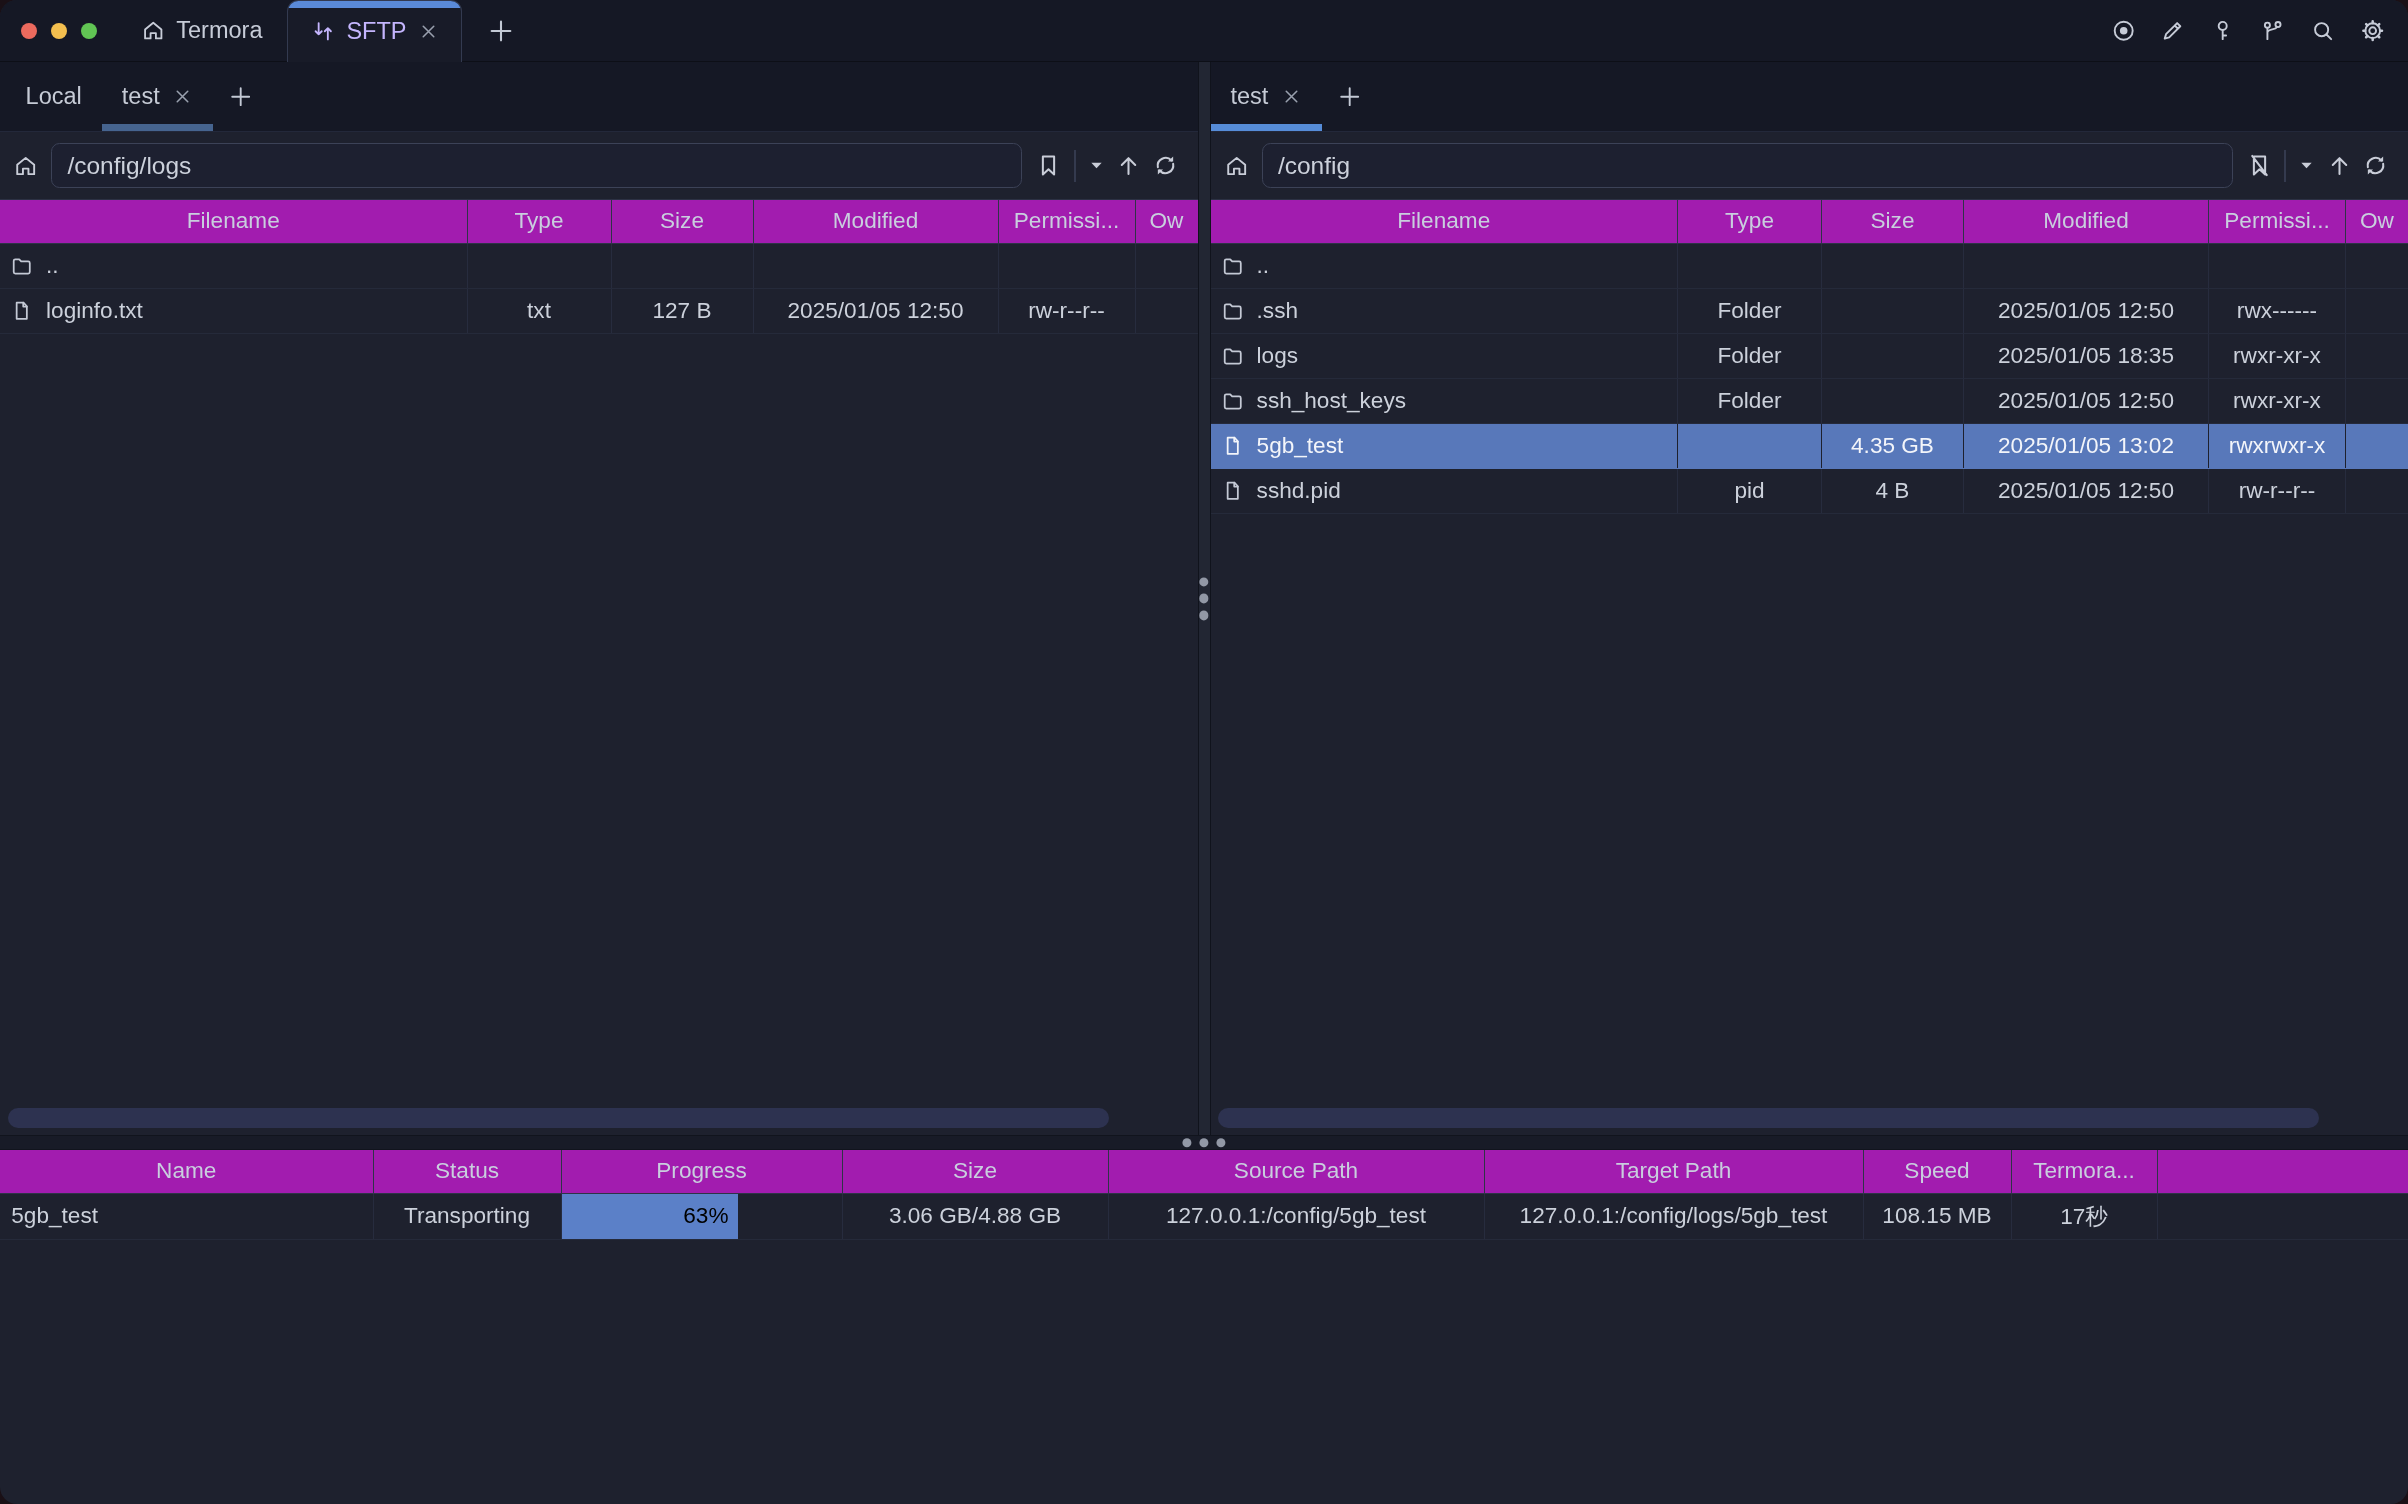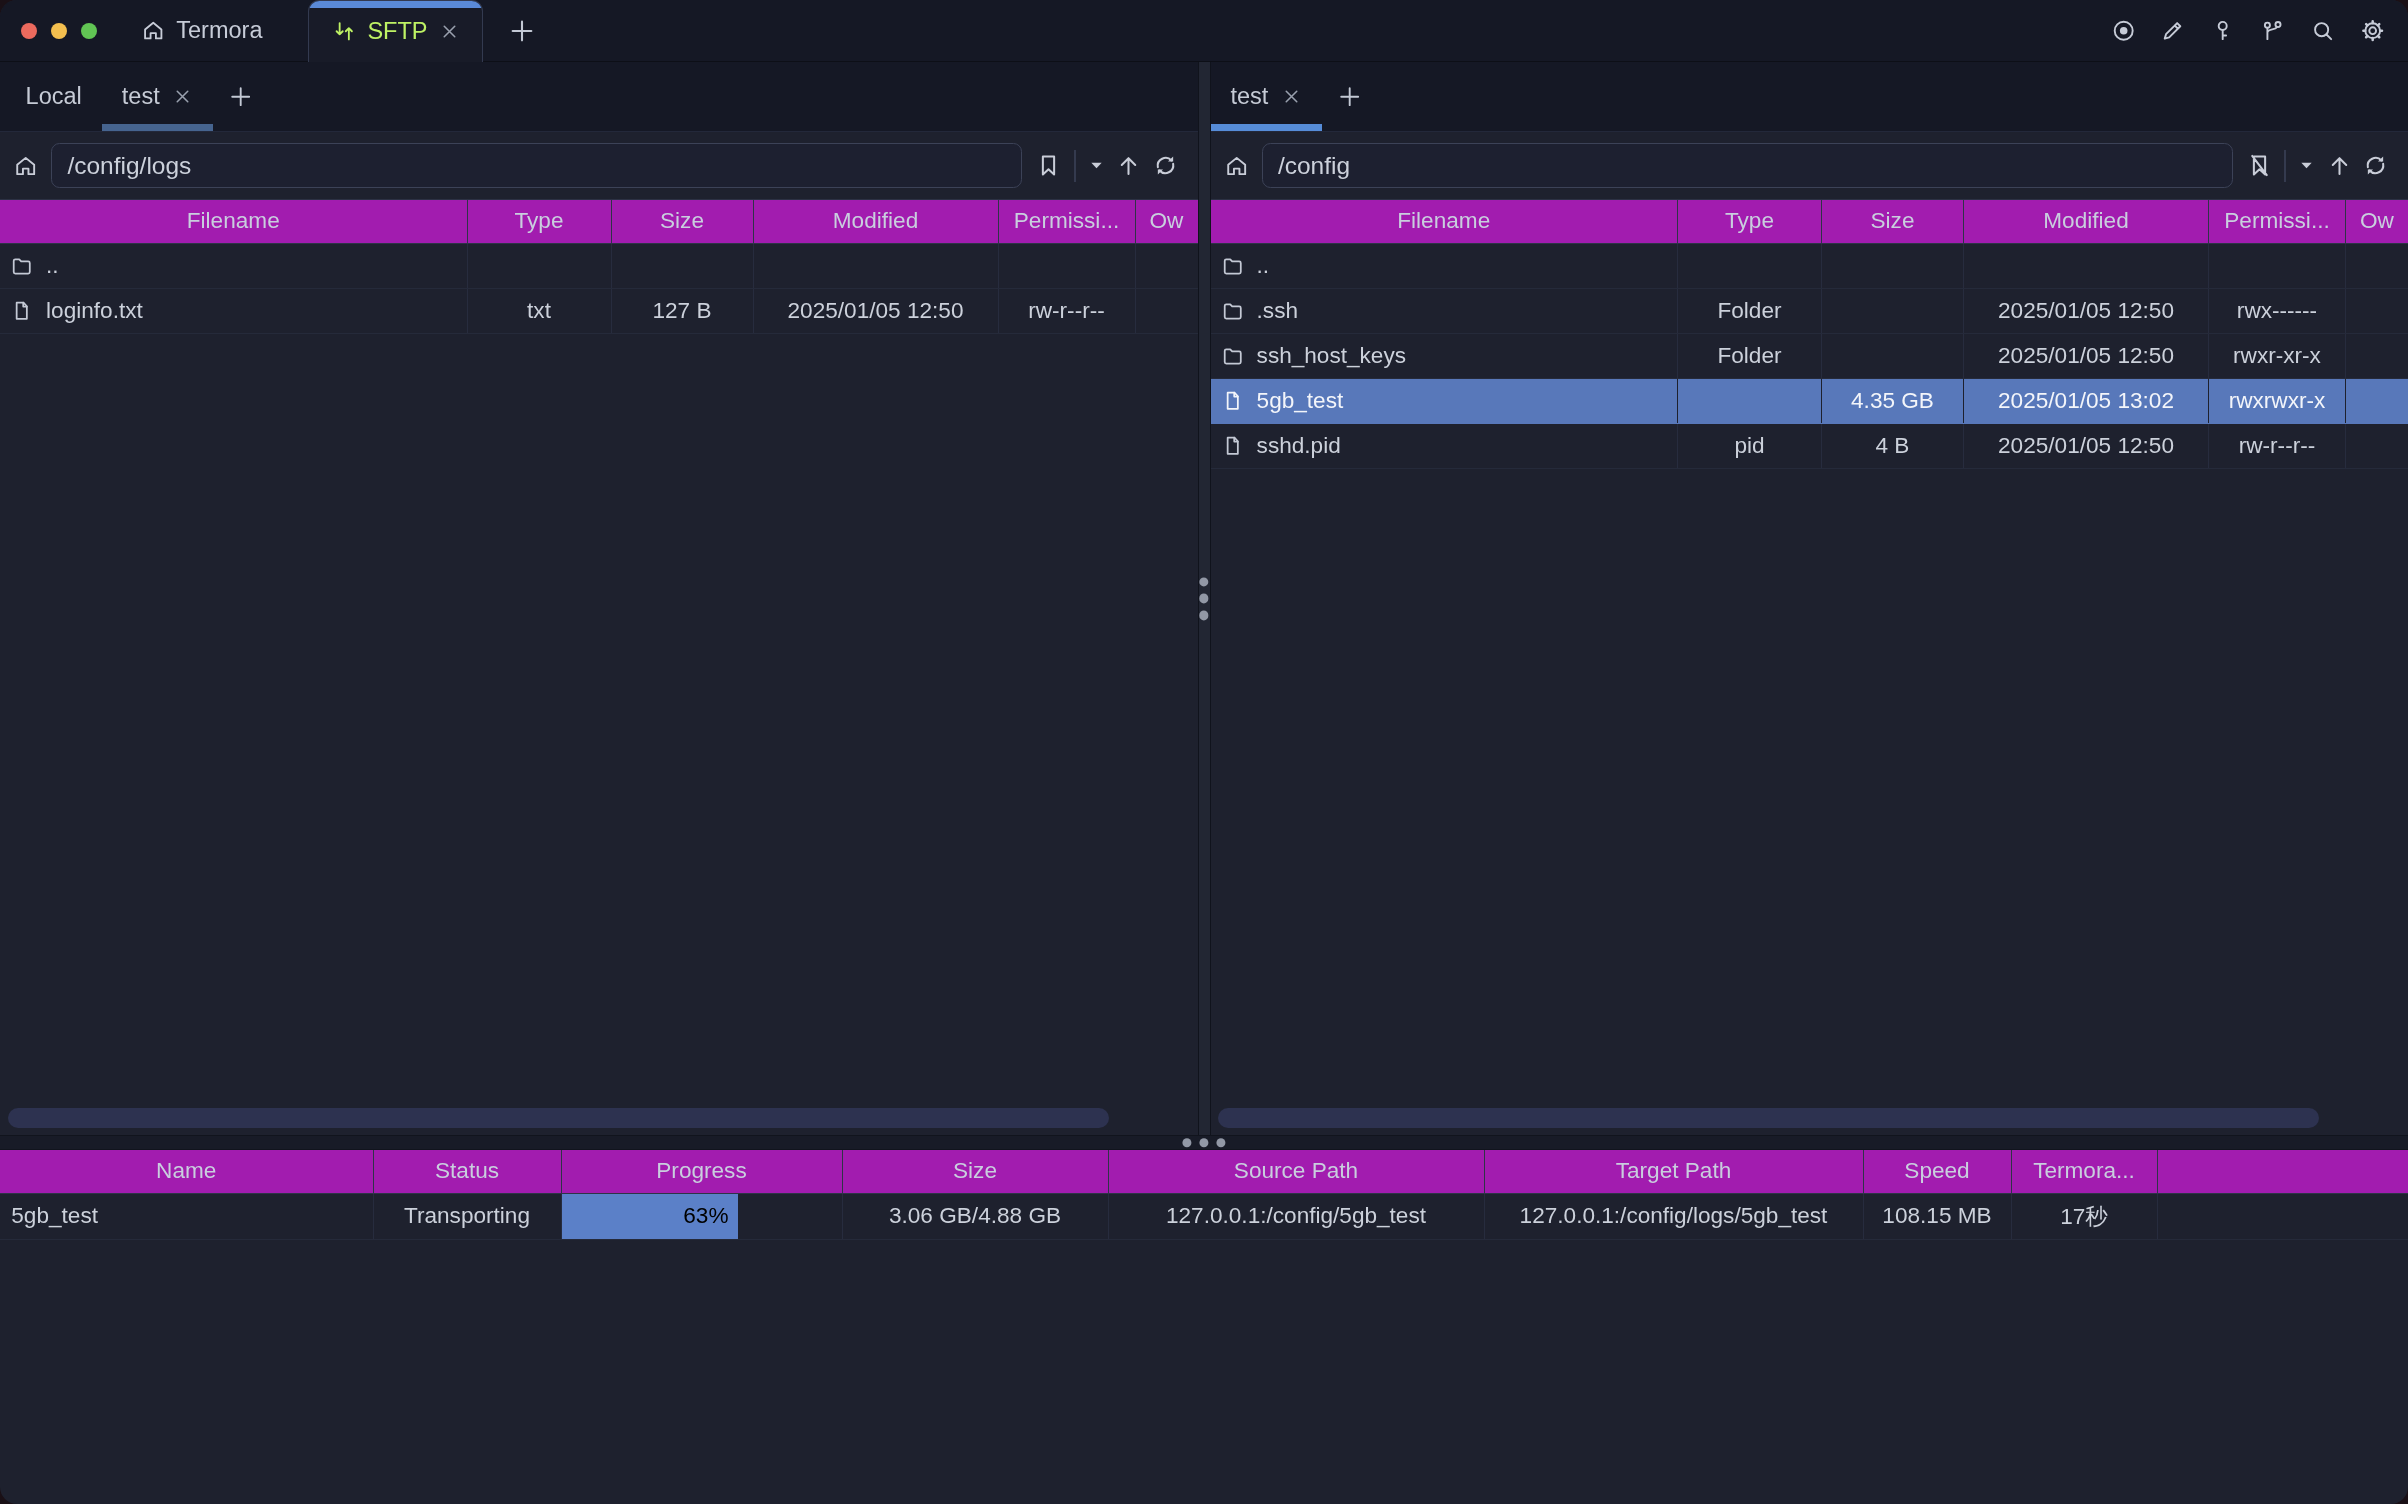--- a/index.html
+++ b/index.html
@@ -16,22 +16,22 @@
     height:62px; background:#151825; display:flex; align-items:center;
     border-bottom:0.9px solid #0d0f17; position:relative;
   }
   .lights { display:flex; gap:14px; padding:0 19px 0 21px; }
   .light { width:16px; height:16px; border-radius:50%; }
   .app-tab {
     display:flex; align-items:center; gap:11.3px; height:100%;
     padding:0 24.5px; font-size:23.5px; color:#c7ccd8;
   }
   .app-tab-active {
-    display:flex; align-items:center; gap:11.3px; height:62px; margin-left:21px;
-    padding:0 22.6px; font-size:23.5px; color:#bef264;
+    display:flex; align-items:center; gap:11.3px; height:62px; 
+    padding:0 22.6px; font-size:23.5px; color:#c4b5fd;
     background:#181b28; border:0.9px solid #333a50; border-bottom:none;
     border-radius:11.3px 11.3px 0 0; position:relative; overflow:hidden;
   }
   .app-tab-active::before {
     content:''; position:absolute; top:0; left:0; right:0; height:7.5px; background:#5a8ad8;
   }
   .tb-plus { width:28px; height:28px; margin-left:24.5px; color:#c3c9d5; }
   .tb-actions { margin-left:auto; display:flex; align-items:center; gap:24.5px; padding-right:22.6px; }
   .tb-icon { width:25.4px; height:25.4px; color:#c6cbd7; }
 
@@ -408,20 +408,37 @@
                         <path d="M3.8 7c0-.9.7-1.6 1.6-1.6h4l2 2.2h7.2c.9 0 1.6.7 1.6 1.6v9.2c0 .9-.7 1.6-1.6 1.6H5.4c-.9 0-1.6-.7-1.6-1.6z"></path>
                       </svg>
                     </span>
                     <span>.ssh</span>
                   </div>
                 </td>
                 <td>Folder</td>
                 <td></td>
                 <td>2025/01/05 12:50</td>
                 <td>rwx------</td>
+                <td></td>
+              </tr>
+              <tr>
+                <td class="fname-cell">
+                  <div class="fcell">
+                    <span class="icon ficon">
+                      <svg viewBox="0 0 24 24">
+                        <path d="M3.8 7c0-.9.7-1.6 1.6-1.6h4l2 2.2h7.2c.9 0 1.6.7 1.6 1.6v9.2c0 .9-.7 1.6-1.6 1.6H5.4c-.9 0-1.6-.7-1.6-1.6z"></path>
+                      </svg>
+                    </span>
+                    <span>logs</span>
+                  </div>
+                </td>
+                <td>Folder</td>
+                <td></td>
+                <td>2025/01/05 18:35</td>
+                <td>rwxr-xr-x</td>
                 <td></td>
               </tr>
               <tr>
                 <td class="fname-cell">
                   <div class="fcell">
                     <span class="icon ficon">
                       <svg viewBox="0 0 24 24">
                         <path d="M3.8 7c0-.9.7-1.6 1.6-1.6h4l2 2.2h7.2c.9 0 1.6.7 1.6 1.6v9.2c0 .9-.7 1.6-1.6 1.6H5.4c-.9 0-1.6-.7-1.6-1.6z"></path>
                       </svg>
                     </span>

